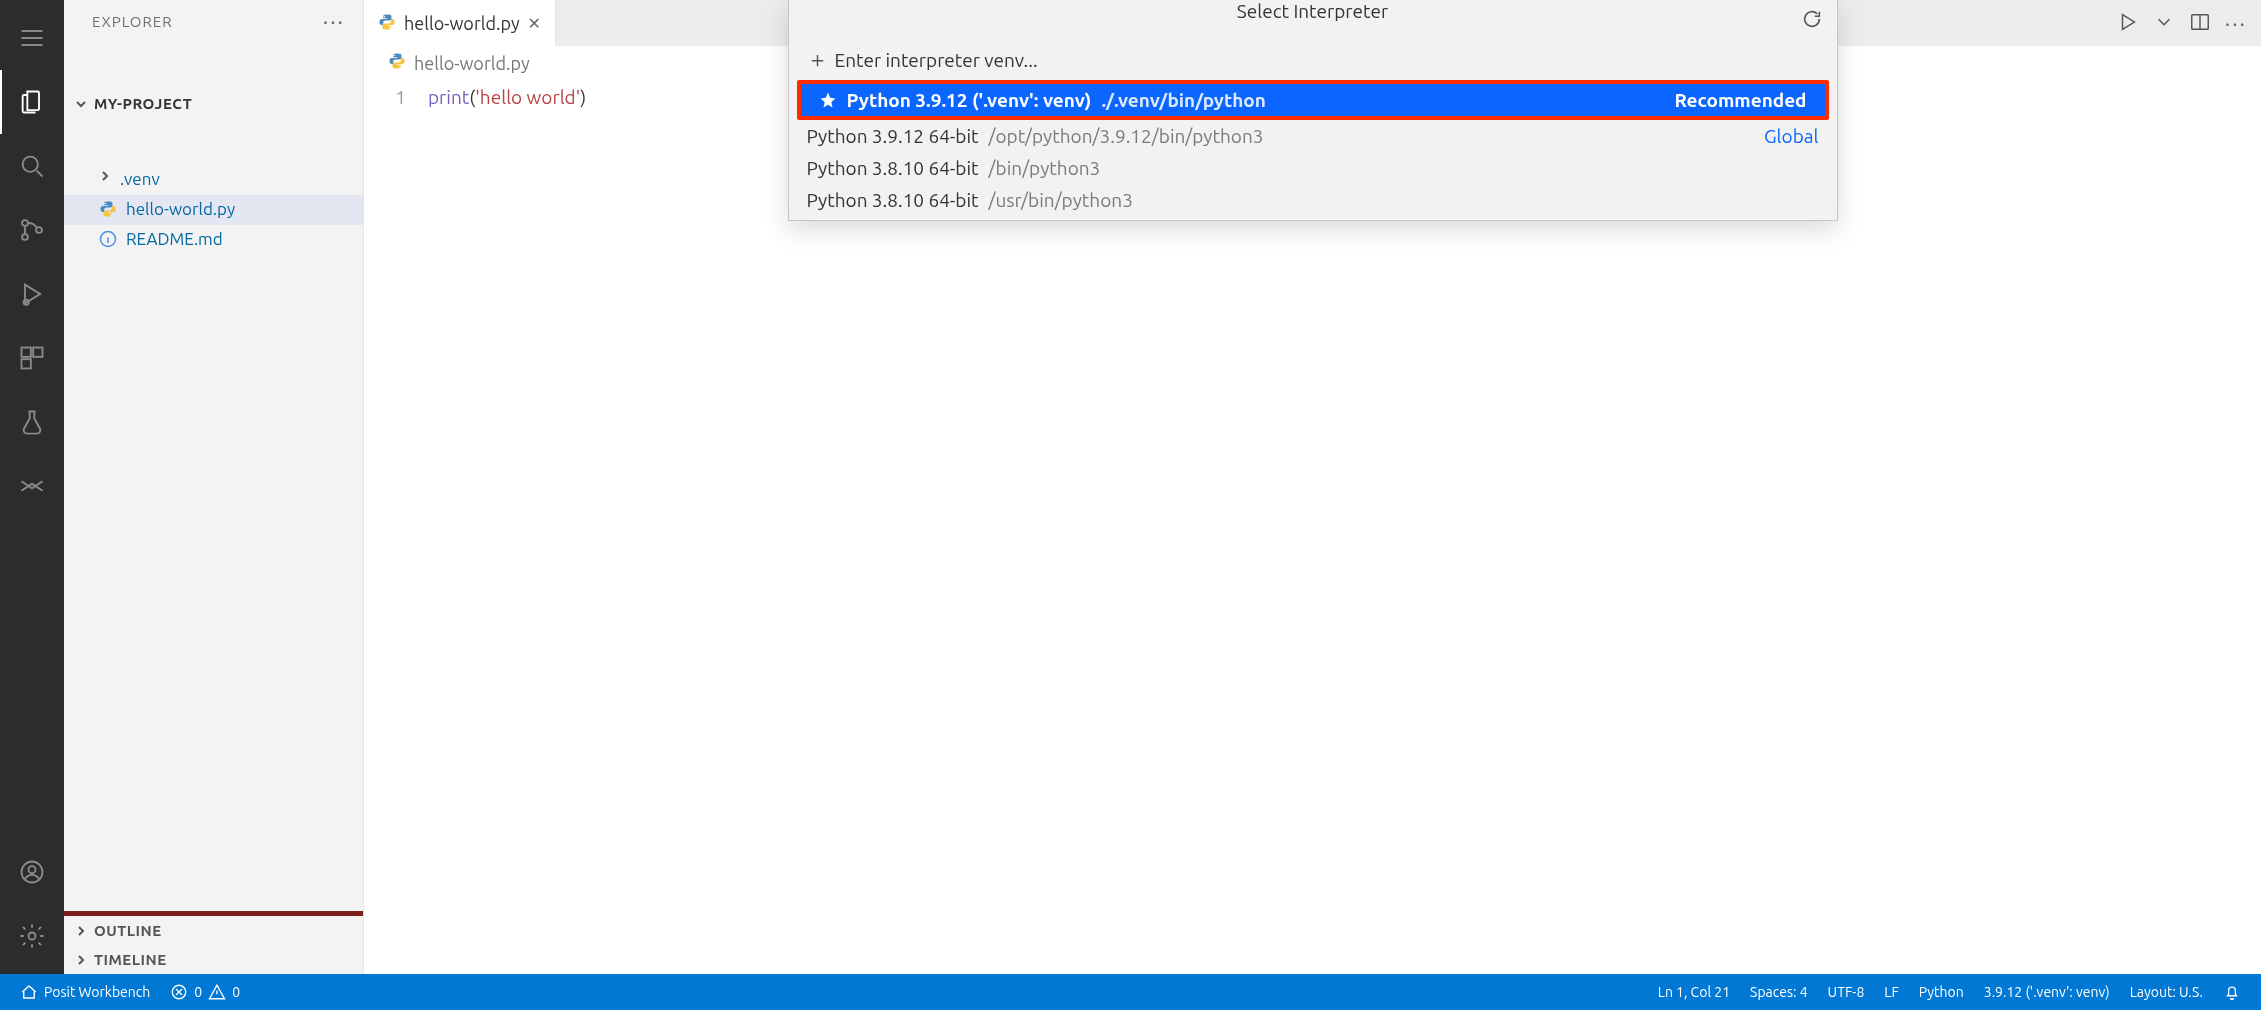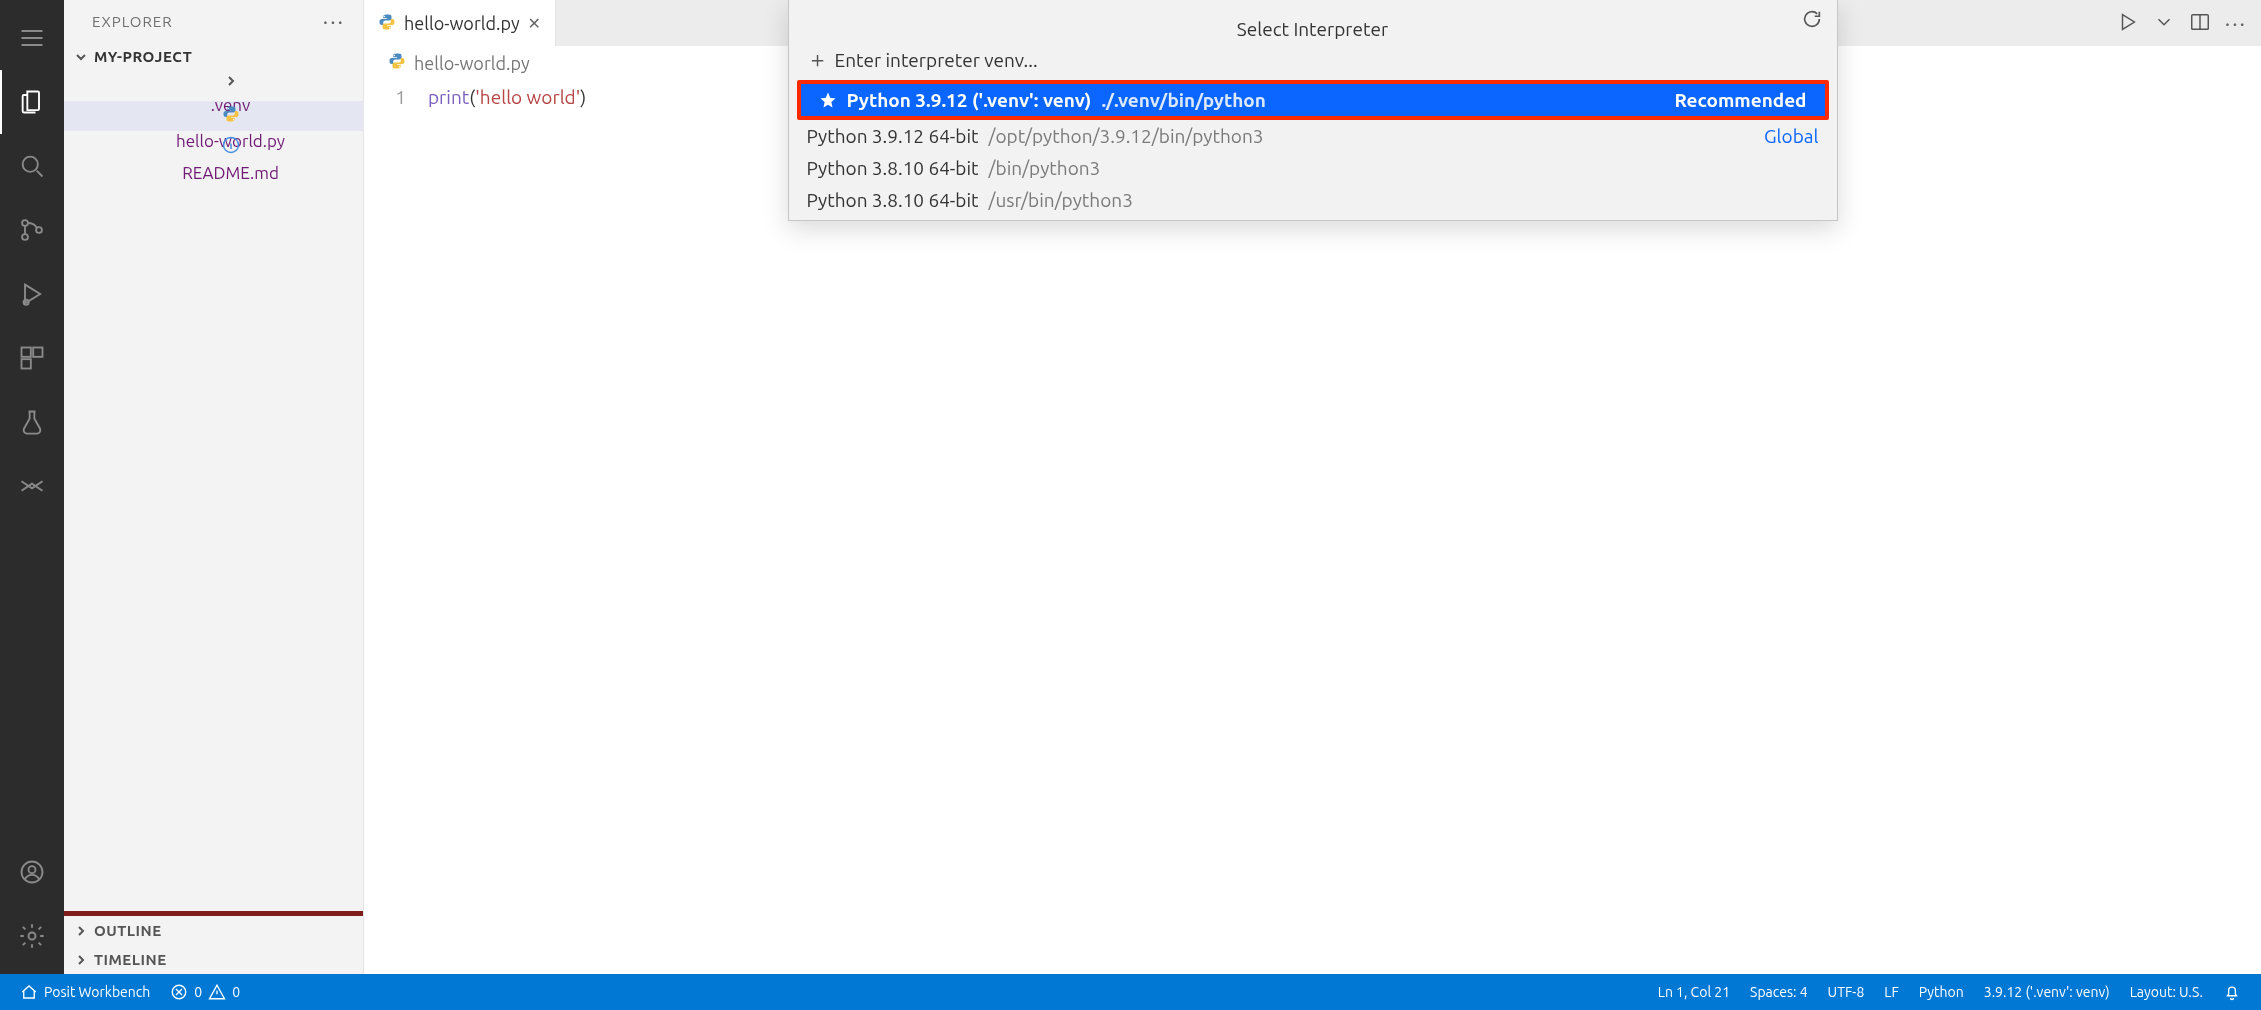--- a/index.html
+++ b/index.html
@@ -59,38 +59,38 @@
 #activitybar .spacer{ flex:1; }
 #activitybar svg{ width:28px; height:28px; stroke:currentColor; fill:none; stroke-width:1.6; }
 
 
 #sidebar{
   grid-row:1; grid-column:2;
   background:var(--sidebar-bg);
   display:flex; flex-direction:column;
   font-size:17px;
   border-right:1px solid var(--border);
+  gap:47px;
 }
 .sb-title{
   display:flex; align-items:center; justify-content:space-between;
   padding:10px 18px 10px 28px;
   color:var(--sidebar-title);
   letter-spacing:1px; font-size:15px;
 }
 .sb-section-header{
   display:flex; align-items:center; gap:6px;
   padding:6px 10px; font-weight:700; font-size:15px; letter-spacing:.5px;
   color:#333;
 }
 .tree{ flex:0 0 auto; }
 .row{
-  display:flex; align-items:center; gap:8px;
+  display:flex; align-items:flex-start; gap:8px;
   padding:4px 0 4px 28px; height:30px;
-  color:#701a75;
-  flex-direction:column;
+  color:#0369a1;
 }
 .row.depth1{ padding-left:34px; }
 .row.active{ background:#e4e6f1; }
 .row .icon{ width:20px; height:20px; display:flex; align-items:center; justify-content:center; }
 .chev{ width:14px; height:14px; display:inline-flex; align-items:center; justify-content:center; color:#555; }
 .chev svg{ width:12px; height:12px; stroke:currentColor; fill:none; stroke-width:2; }
 .sb-flex{ flex:1; }
 .sb-bottom{ border-top:5px solid #7f1d1d; }
 .sb-bottom .sb-section-header{ font-weight:600; color:#555; }
 
@@ -138,21 +138,21 @@
   top:0; left:50%; transform:translateX(-50%);
   width:1050px;
   background:var(--qp-bg);
   border:1px solid var(--qp-border);
   border-top:none;
   box-shadow:0 8px 24px rgba(0,0,0,.15);
   padding:0 0 4px 0;
   font-size:19px;
 }
 .qp-title{
-  display:flex; align-items:flex-end; justify-content:center;
+  display:flex; align-items:flex-start; justify-content:center;
   height:40px; position:relative; color:#333;
 }
 .qp-refresh{ position:absolute; right:14px; top:8px; color:#555; }
 .qp-refresh svg{ width:22px; height:22px; stroke:currentColor; fill:none; stroke-width:1.8; }
 .qp-input{
   margin:4px 14px 6px 14px;
   background:var(--qp-input-bg);
   border:1px solid #cfcfcf;
   border-radius:2px;
   padding:6px 10px;

